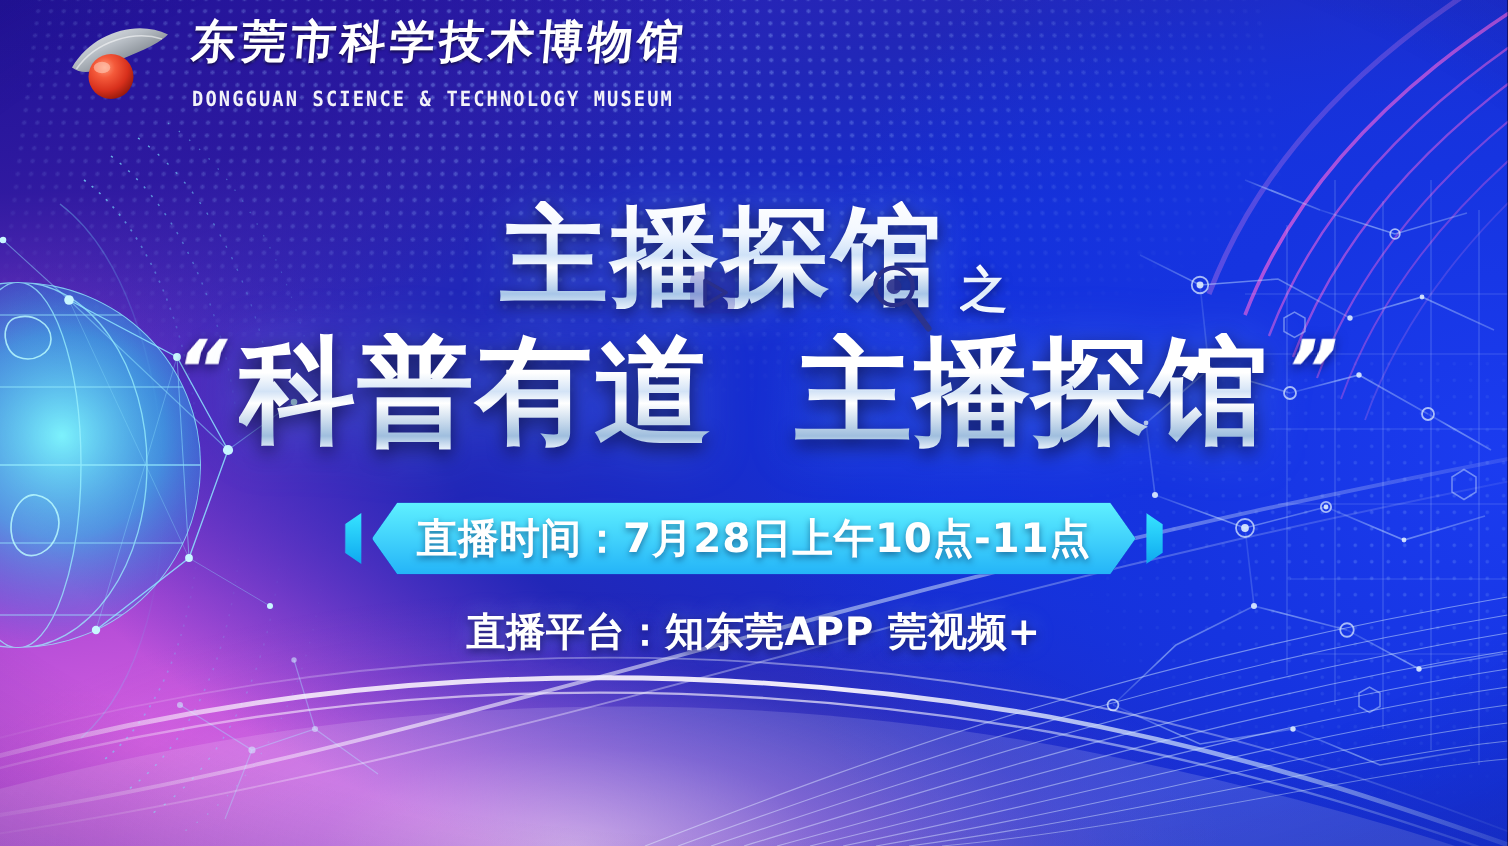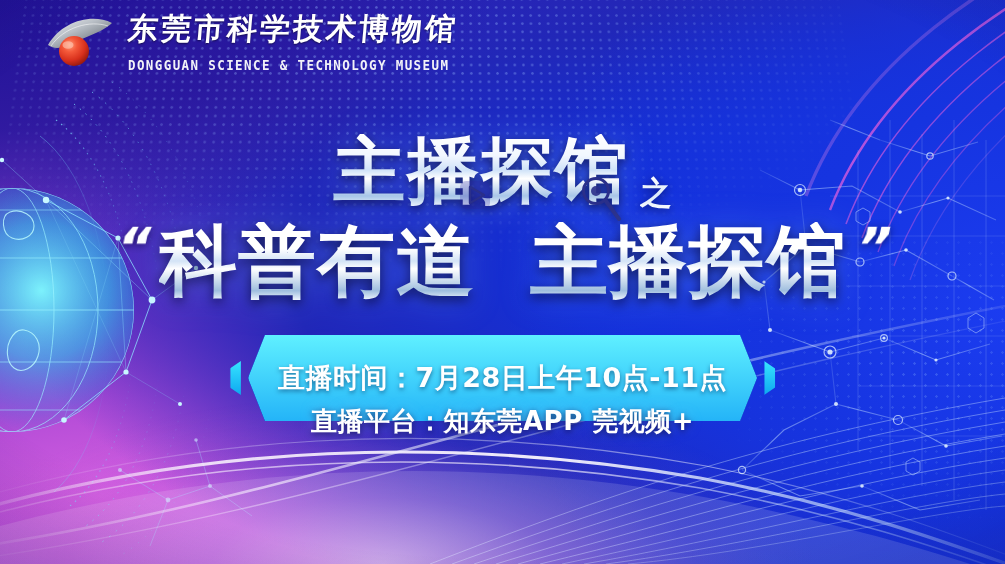--- a/index.html
+++ b/index.html
@@ -147,21 +147,21 @@
   }
   .banner-tip{
     width:11px;height:34px;
     background:linear-gradient(180deg,#37e4ff,#0ea8f0);
     box-shadow:0 0 9px rgba(55,225,255,.85);
   }
   .banner-tip.left{clip-path:polygon(100% 0,100% 100%,0 78%,0 22%);}
   .banner-tip.right{clip-path:polygon(0 0,0 100%,100% 78%,100% 22%);}
   .banner-box{
     position:relative;
-    padding:25px 30px;
+    padding:6px 30px;
     clip-path:polygon(17px 0,calc(100% - 17px) 0,100% 50%,calc(100% - 17px) 100%,17px 100%,0 50%);
     background:linear-gradient(180deg,#2ac8fb 0%,#17a6f4 45%,#1f8fe8 100%);
     box-shadow:0 0 18px rgba(45,200,255,.55);
   }
   .banner-box::before{
     content:"";position:absolute;inset:0;
     clip-path:polygon(17px 0,calc(100% - 17px) 0,100% 50%,calc(100% - 17px) 100%,17px 100%,0 50%);
     background:linear-gradient(180deg,#5ff0ff,#24b4f8);
     z-index:-1;
   }

